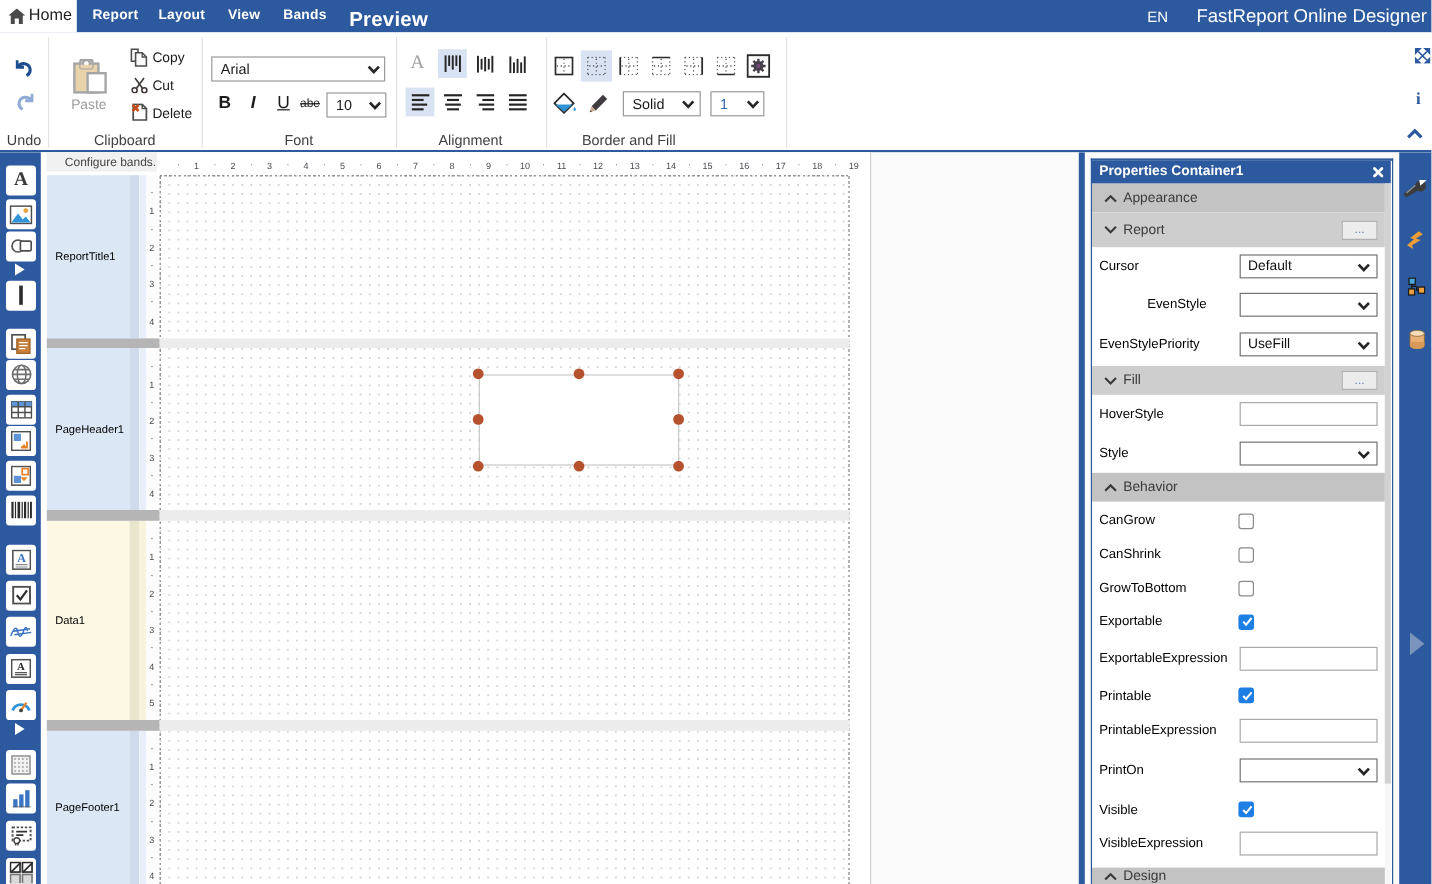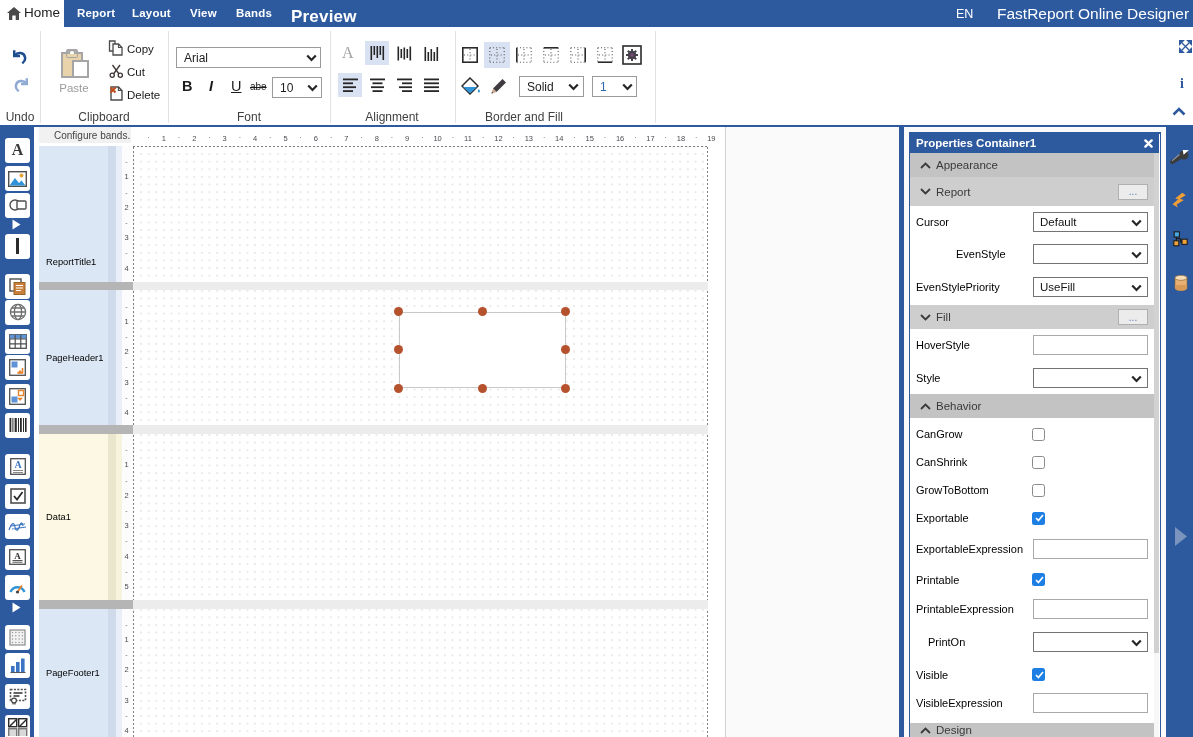--- a/index.html
+++ b/index.html
@@ -394,21 +394,21 @@
         <rect x="10.7" y="10.7" width="8" height="8" fill="#d9d9d9" stroke="#777" stroke-width="1.4"></rect>
       </g>
     </svg>
   </div>
 <div class="ab" style="left:38.5px;top:127px;width:92.5px;height:16px;background:#f1f1f1;"></div>
 <div class="ab" style="left:54px;top:130px;font-size:10px;color:#444;">Configure bands...</div>
 <div class="ab" style="left:38.5px;top:146px;width:69.5px;height:135.5px;background:#dce7f5;"></div>
 <div class="ab" style="left:108px;top:146px;width:8px;height:135.5px;background:#cfdaea;"></div>
 <div class="ab" style="left:116px;top:146px;width:6px;height:135.5px;background:#e9eff9;"></div>
 <div class="ab" style="left:122px;top:146px;width:11.400000000000006px;height:135.5px;background:#fcfcfc;"></div>
-<div class="ab" style="left:46px;top:213.75px;transform:translateY(-50%);font-size:9.3px;color:#000;margin-top:48px;">ReportTitle1</div>
+<div class="ab" style="left:46px;top:213.75px;transform:translateY(-50%);font-size:9.3px;color:#000;">ReportTitle1</div>
 <div class="ab" style="left:122px;top:161.21px;width:9px;text-align:center;transform:translateY(-50%);font-size:7px;color:#666;">-</div>
 <div class="ab" style="left:122px;top:176.42000000000002px;width:9px;text-align:center;transform:translateY(-50%);font-size:7.5px;color:#4a4a52;">1</div>
 <div class="ab" style="left:122px;top:191.63px;width:9px;text-align:center;transform:translateY(-50%);font-size:7px;color:#666;">-</div>
 <div class="ab" style="left:122px;top:206.84px;width:9px;text-align:center;transform:translateY(-50%);font-size:7.5px;color:#4a4a52;">2</div>
 <div class="ab" style="left:122px;top:222.05px;width:9px;text-align:center;transform:translateY(-50%);font-size:7px;color:#666;">-</div>
 <div class="ab" style="left:122px;top:237.26px;width:9px;text-align:center;transform:translateY(-50%);font-size:7.5px;color:#4a4a52;">3</div>
 <div class="ab" style="left:122px;top:252.47px;width:9px;text-align:center;transform:translateY(-50%);font-size:7px;color:#666;">-</div>
 <div class="ab" style="left:122px;top:267.68px;width:9px;text-align:center;transform:translateY(-50%);font-size:7.5px;color:#4a4a52;">4</div>
 <div class="ab" style="left:38.5px;top:290.3px;width:69.5px;height:135.0px;background:#dce7f5;"></div>
 <div class="ab" style="left:108px;top:290.3px;width:8px;height:135.0px;background:#cfdaea;"></div>
@@ -578,21 +578,21 @@
   </svg>
 <div class="ab" style="left:916px;top:549px;transform:translateY(-50%);font-size:11px;color:#000;">ExportableExpression</div>
 <div class="inp" style="left:1033px;top:539px;width:115px;height:20px;"></div>
 <div class="ab" style="left:916px;top:579.5px;transform:translateY(-50%);font-size:11px;color:#000;">Printable</div>
 <div class="cb on" style="left:1032px;top:573.0px;"></div>
 <svg class="ab" style="left:1034.5px;top:575.5px" width="9" height="8" viewBox="0 0 9 8">
     <path d="M1 4 L3.4 6.5 L8 1" fill="none" stroke="#fff" stroke-width="1.7"></path>
   </svg>
 <div class="ab" style="left:916px;top:608.5px;transform:translateY(-50%);font-size:11px;color:#000;">PrintableExpression</div>
 <div class="inp" style="left:1033px;top:598.5px;width:115px;height:20px;"></div>
-<div class="ab" style="left:916px;top:641.5px;transform:translateY(-50%);font-size:11px;color:#000;margin-left:12px;">PrintOn</div>
+<div class="ab" style="left:916px;top:641.5px;transform:translateY(-50%);font-size:11px;color:#000;">PrintOn</div>
 <div class="dd" style="left:1033px;top:631.5px;width:115px;height:20px;">
     <svg class="chev2" style="position:absolute;right:5px;top:6px" width="11" height="8" viewBox="0 0 11 8">
 <path d="M1.2 1.5 L5.5 6 L9.8 1.5" fill="none" stroke="#262626" stroke-width="2.2"></path>
     </svg>
   </div>
 <div class="ab" style="left:916px;top:674.5px;transform:translateY(-50%);font-size:11px;color:#000;">Visible</div>
 <div class="cb on" style="left:1032px;top:668.0px;"></div>
 <svg class="ab" style="left:1034.5px;top:670.5px" width="9" height="8" viewBox="0 0 9 8">
     <path d="M1 4 L3.4 6.5 L8 1" fill="none" stroke="#fff" stroke-width="1.7"></path>
   </svg>

